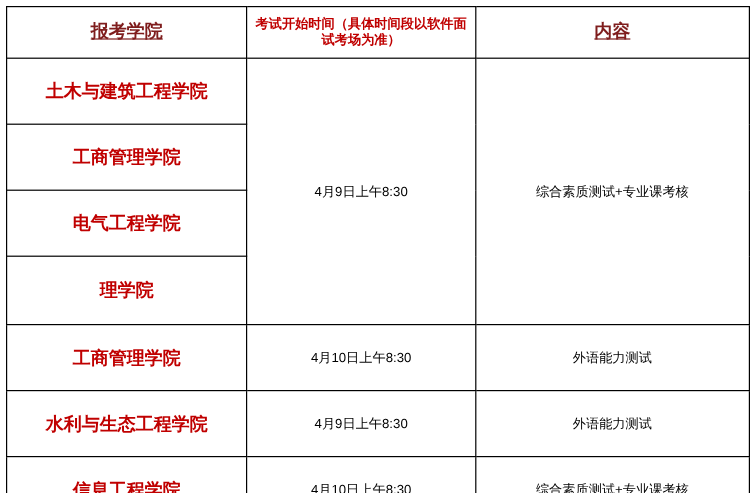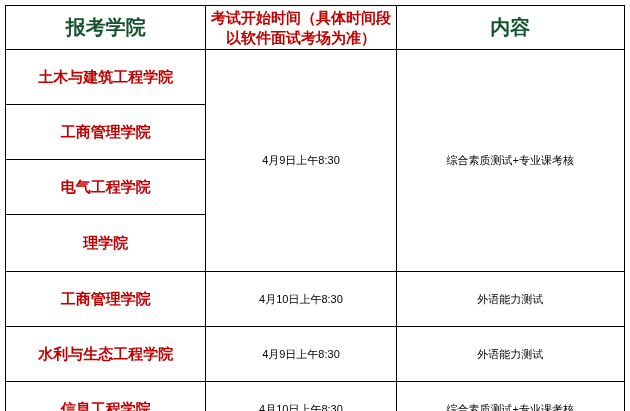--- a/index.html
+++ b/index.html
@@ -30,30 +30,31 @@
     border: 1px solid #000;
     padding: 2px 4px;
     vertical-align: middle;
     text-align: center;
   }
   .col-a { width: 200px; }
   .col-b { width: 190px; }
   .col-c { width: 228px; }
 
   .hdr {
-    color: #14532d;
+    color: #7f1d1d;
     font-weight: bold;
-    font-size: 20px;
+    font-size: 15px;
     height: 38px;
     line-height: 1.15;
+    text-decoration: underline;
   }
   .hdr-small {
     color: #c00000;
     font-weight: bold;
-    font-size: 15px;
+    font-size: 11px;
     text-align: left;
     line-height: 1.3;
     padding-left: 6px;
   }
   .college {
     color: #c00000;
     font-weight: bold;
     font-size: 15px;
     height: 50px;
     margin-top: 44px;

